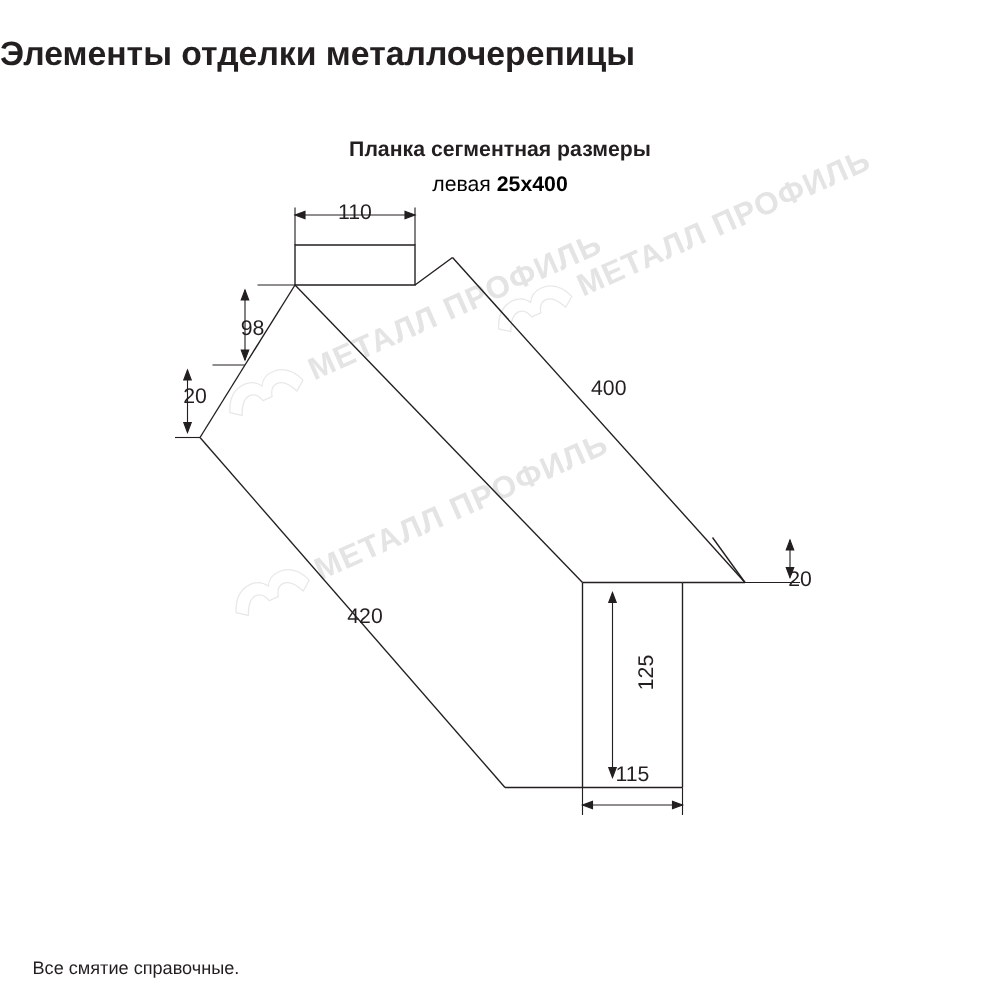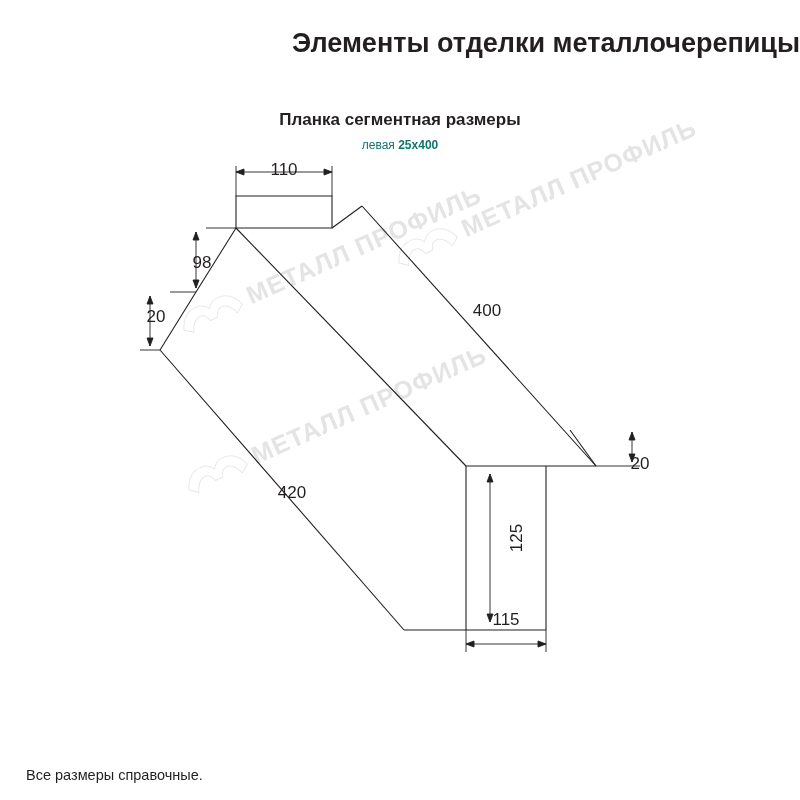--- a/index.html
+++ b/index.html
@@ -19,21 +19,21 @@
     position: absolute;
     left: 0; top: 0;
     width: 800px;
     height: 800px;
   }
   .title {
     position: absolute;
     left: 0;
     top: 28px;
     width: 800px;
-    text-align: right;
+    text-align: left;
     font-size: 27px;
     font-weight: bold;
     letter-spacing: 0px;
     color: #231f20;
   }
   .subtitle1 {
     position: absolute;
     left: 0;
     top: 110px;
     width: 800px;
@@ -41,22 +41,22 @@
     font-size: 17px;
     font-weight: bold;
     color: #231f20;
   }
   .subtitle2 {
     position: absolute;
     left: 0;
     top: 138px;
     width: 800px;
     text-align: center;
-    font-size: 12px;
-    color: #0f766e;
+    font-size: 17px;
+    color: #000000;
   }
   .subtitle2 .bold {
     font-weight: bold;
   }
   .drawing {
     position: absolute;
     left: 0;
     top: 0;
     width: 800px;
     height: 800px;
@@ -206,16 +206,16 @@
         <text class="dim-text" x="640" y="469" text-anchor="middle">20</text>
 
         <text class="dim-text" x="522" y="538" text-anchor="middle" transform="rotate(-90 522 538)">125</text>
 
         <text class="dim-text" x="506" y="625" text-anchor="middle">115</text>
       </g>
     </svg>
   </div>
 
   <div class="footnotes">
-    <div>Все размеры справочные.</div>
+    <div>Все смятие справочные.</div>
   </div>
 
 </div>
 
 </body></html>

